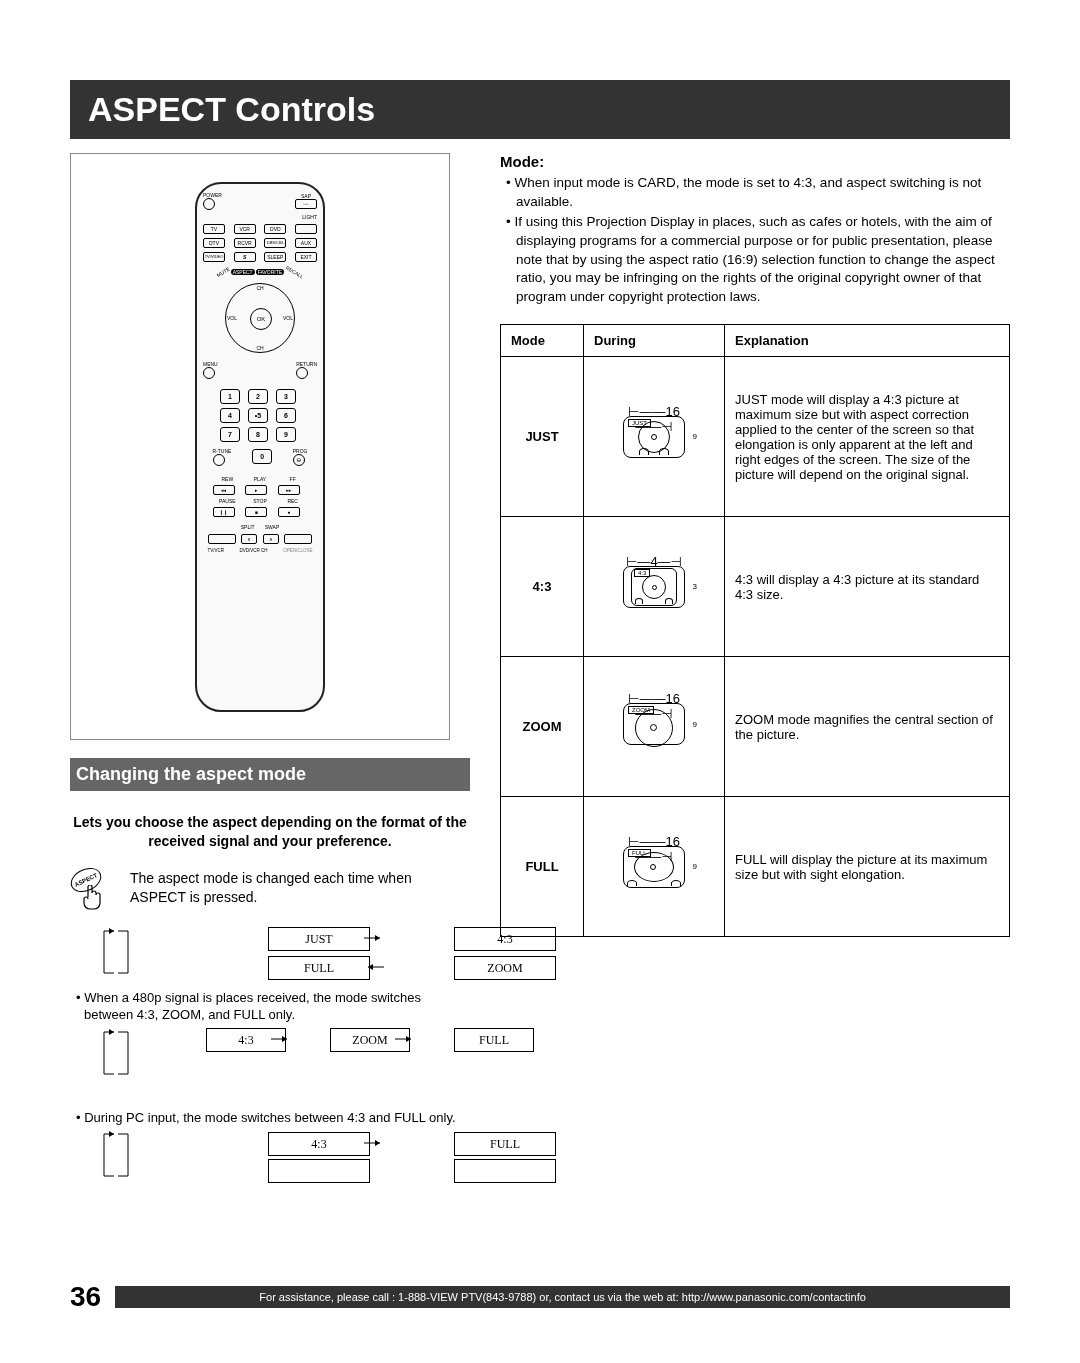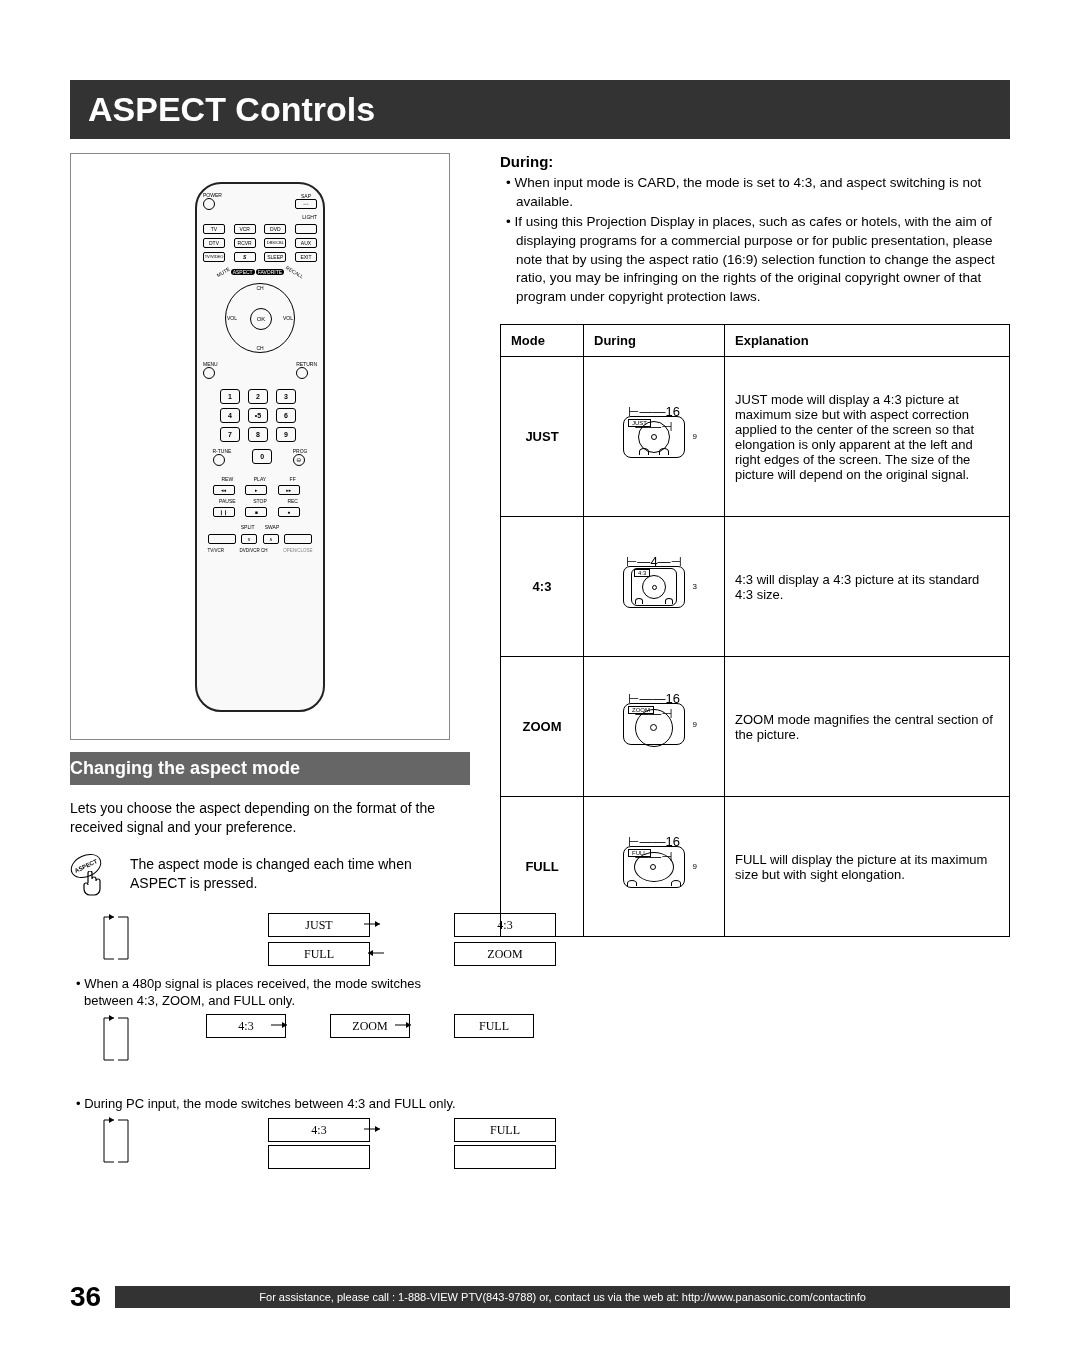--- a/index.html
+++ b/index.html
@@ -72,23 +72,23 @@
 }
 .remote .ring-outer {
   position:absolute; inset:0; border:1px solid #000; border-radius:50%;
 }
 .remote .ring-ok {
   position:absolute; top:50%; left:50%; width:20px; height:20px; margin:-10px 0 0 -10px;
   border:1px solid #000; border-radius:50%; font-size:6px; display:flex; align-items:center; justify-content:center;
 }
 .section-head {
   background:#666; color:#fff; font-weight:bold;
-  padding:6px 0; margin-top:12px; font-size:18px;
-}
-.lead { font-weight:normal; font-size:14px; margin:14px 0 14px; line-height:1.35; }
+  padding:6px 6px; margin-top:18px; font-size:18px;
+}
+.lead { font-weight:bold; font-size:14px; margin:22px 0 14px; line-height:1.35;text-align:center; }
 .iconrow { display:flex; align-items:flex-start; gap:20px; margin:18px 0 14px; }
 .press-icon {
   width:40px; height:44px; position:relative;
 }
 .press-icon .oval {
   position:absolute; top:0; left:0; width:30px; height:20px;
   border:1.5px solid #000; border-radius:50%;
   transform:rotate(-25deg);
   background:#fff;
   font-size:6px; font-weight:bold; display:flex; align-items:center; justify-content:center;
@@ -387,21 +387,21 @@
             </svg>
         </div>
         <div class="empty-box"></div>
         <div></div>
         <div class="empty-box"></div>
       </div>
 
     </div>
 
     <div class="col-right">
-      <div class="notes-h">During:</div>
+      <div class="notes-h">Mode:</div>
       <div class="notes-list">
         <div class="n">• When input mode is CARD, the mode is set to 4:3, and aspect switching is not available.</div>
         <div class="n">• If using this Projection Display in places, such as cafes or hotels, with the aim of displaying programs for a commercial purpose or for public presentation, please note that by using the aspect ratio (16:9) selection function to change the aspect ratio, you may be infringing on the rights of the original copyright owner of that program under copyright protection laws.</div>
       </div>
 
       <table class="modes">
         <tbody>
             <tr>
           <th>Mode</th>
           <th>During</th>

